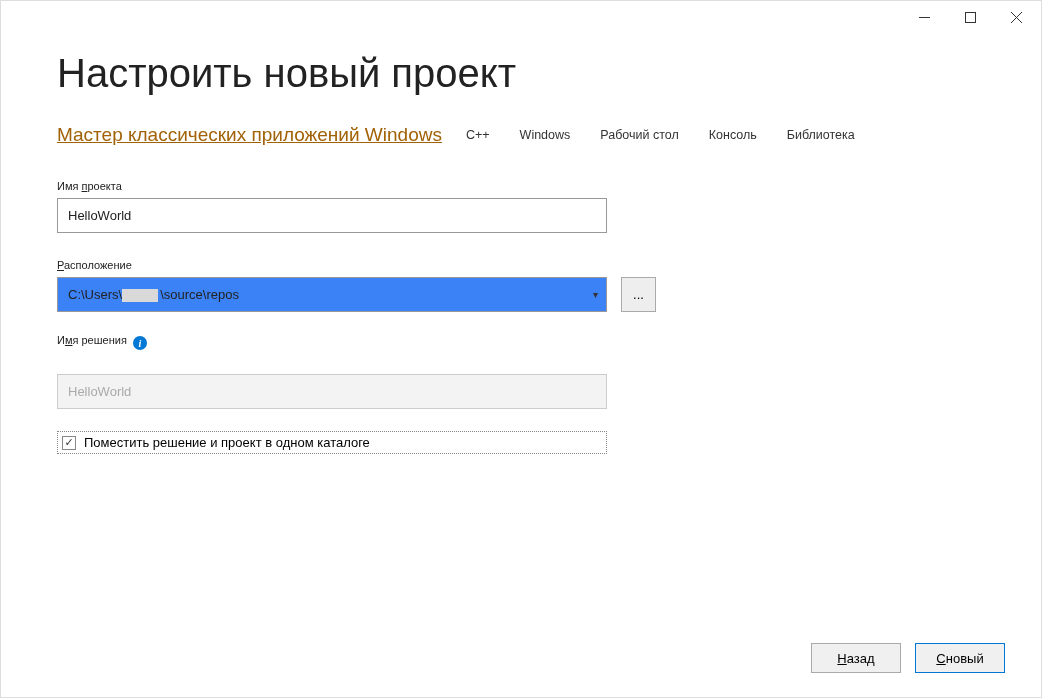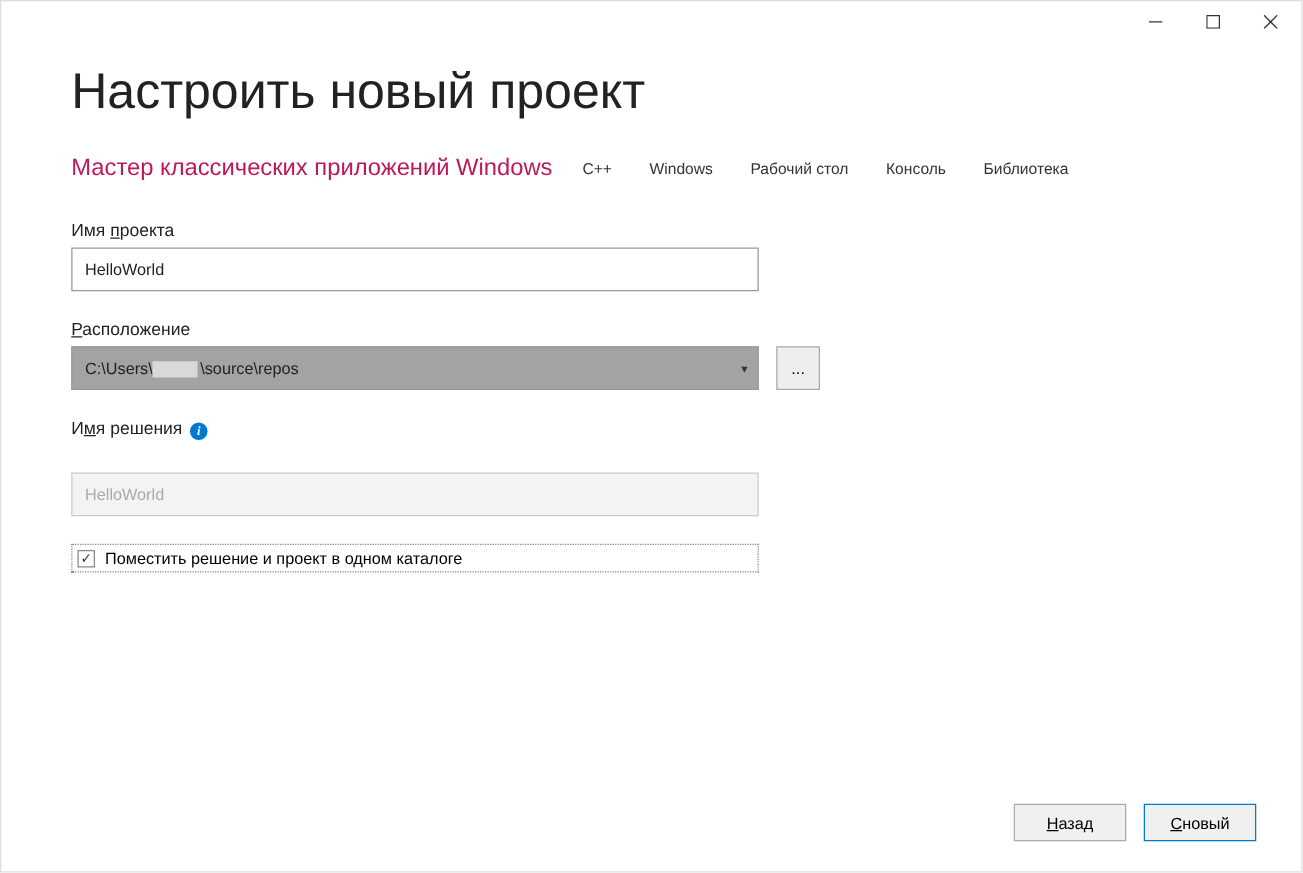--- a/index.html
+++ b/index.html
@@ -40,29 +40,30 @@
     }
     .subtitle-row {
       display: flex;
       align-items: center;
       gap: 18px;
       margin-bottom: 30px;
     }
     .subtitle {
       font-size: 19px;
       font-weight: 400;
-      color: #be185d;
+      color: #a16207;
+      text-decoration: underline;
     }
     .tag {
       font-size: 12.5px;
       color: #333;
       padding: 2px 6px;
     }
     .field-label {
-      font-size: 14px;
+      font-size: 11px;
       color: #222;
       margin-bottom: 6px;
       display: inline-block;
     }
     .field-label .ul { text-decoration: underline; }
     .text-input {
       width: 550px;
       height: 35px;
       border: 1px solid #999;
       padding: 0 10px;
@@ -70,21 +71,21 @@
       font-family: inherit;
       background: #fff;
       color: #222;
     }
     .field-group { margin-bottom: 22px; }
     .location-row { display: flex; align-items: center; gap: 14px; }
     .combo {
       width: 550px;
       height: 35px;
       border: 1px solid #999;
-      background: #a3a3a3;
+      background: #3b82f6;
       display: flex;
       align-items: center;
       justify-content: space-between;
       padding: 0 8px 0 10px;
       font-size: 13px;
       color: #222;
       cursor: pointer;
     }
     .combo-value { flex: 1; }
     .combo .redact {

